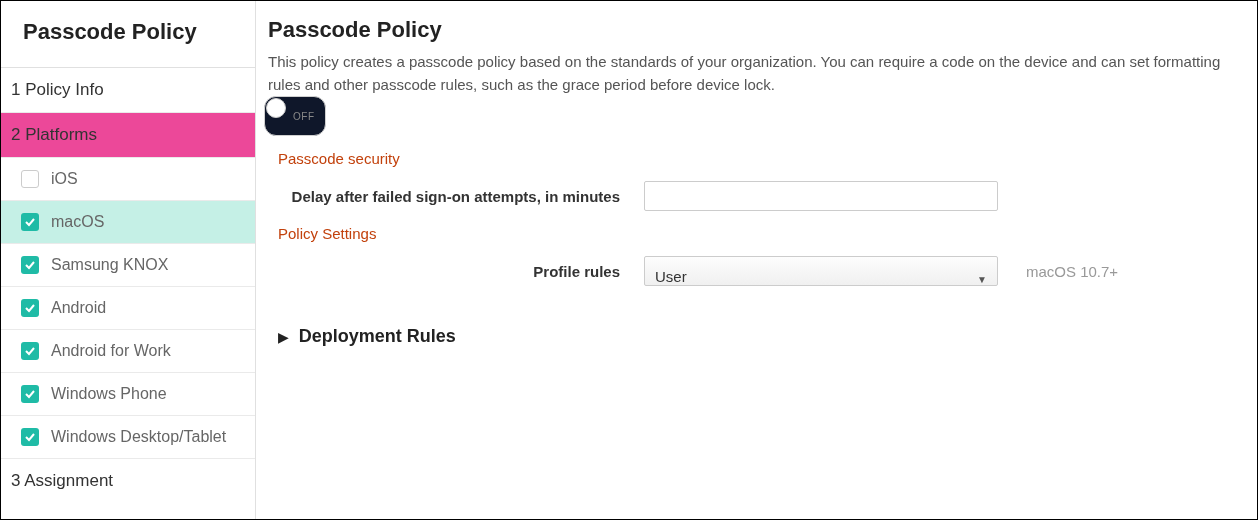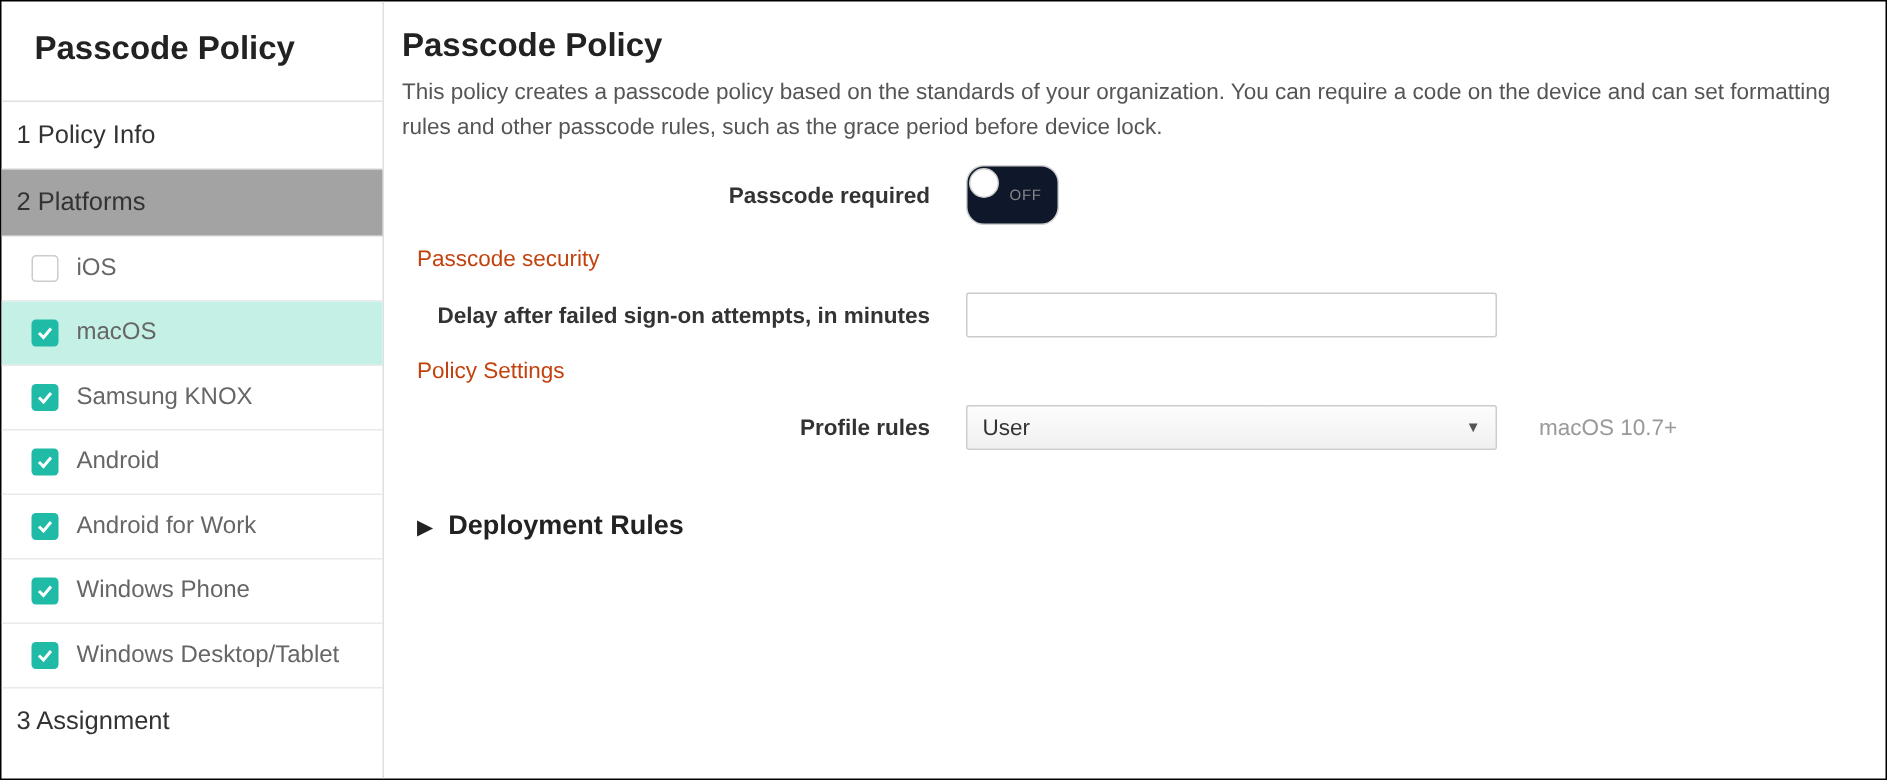--- a/index.html
+++ b/index.html
@@ -27,21 +27,21 @@
       color: #222;
     }
     .step-item {
       padding: 12px 10px;
       font-size: 17px;
       color: #333;
       border-bottom: 1px solid #eaeaea;
       cursor: pointer;
     }
     .step-item.platforms {
-      background: #a3a3a3;
+      background: #ec4899;
     }
     .platform-item {
       padding: 12px 16px 12px 20px;
       display: flex;
       align-items: center;
       gap: 12px;
       border-bottom: 1px solid #eaeaea;
       font-size: 16px;
       color: #666;
       cursor: pointer;
@@ -78,21 +78,21 @@
       font-size: 22px;
       font-weight: 700;
       color: #222;
       margin-bottom: 8px;
       padding-left: 4px;
     }
     .main-desc {
       font-size: 15px;
       color: #555;
       line-height: 1.5;
-      margin-bottom: 14px;
+      margin-bottom: 0;
       padding-left: 4px;
     }
     .form-row {
       display: flex;
       align-items: center;
       margin-bottom: 10px;
     }
     .form-label {
       width: 380px;
       text-align: right;
@@ -146,21 +146,21 @@
       padding: 0 8px;
       font-size: 14px;
     }
     .select {
       width: 354px;
       height: 30px;
       border: 1px solid #ccc;
       border-radius: 2px;
       background: linear-gradient(#fdfdfd, #f0f0f0);
       display: flex;
-      align-items: center;
+      align-items: flex-end;
       justify-content: space-between;
       padding: 0 10px;
       font-size: 15px;
       color: #333;
       cursor: pointer;
     }
     .select-caret {
       font-size: 10px;
       color: #555;
     }
@@ -256,21 +256,20 @@
   </div>
 
   <div class="step-item" style="border-bottom:none">3  Assignment</div>
 </div>
 
 <div class="main">
   <div class="main-title">Passcode Policy</div>
   <div class="main-desc">This policy creates a passcode policy based on the standards of your organization. You can require a code on the device and can set formatting rules and other passcode rules, such as the grace period before device lock.</div>
 
   <div class="form-row">
-    <div class="form-label">Passcode required</div>
     <div class="form-control-area">
       <div class="toggle">
         <div class="toggle-knob"></div>
         <span class="toggle-text">OFF</span>
       </div>
     </div>
   </div>
 
   <div class="section-header">Passcode security</div>
 

